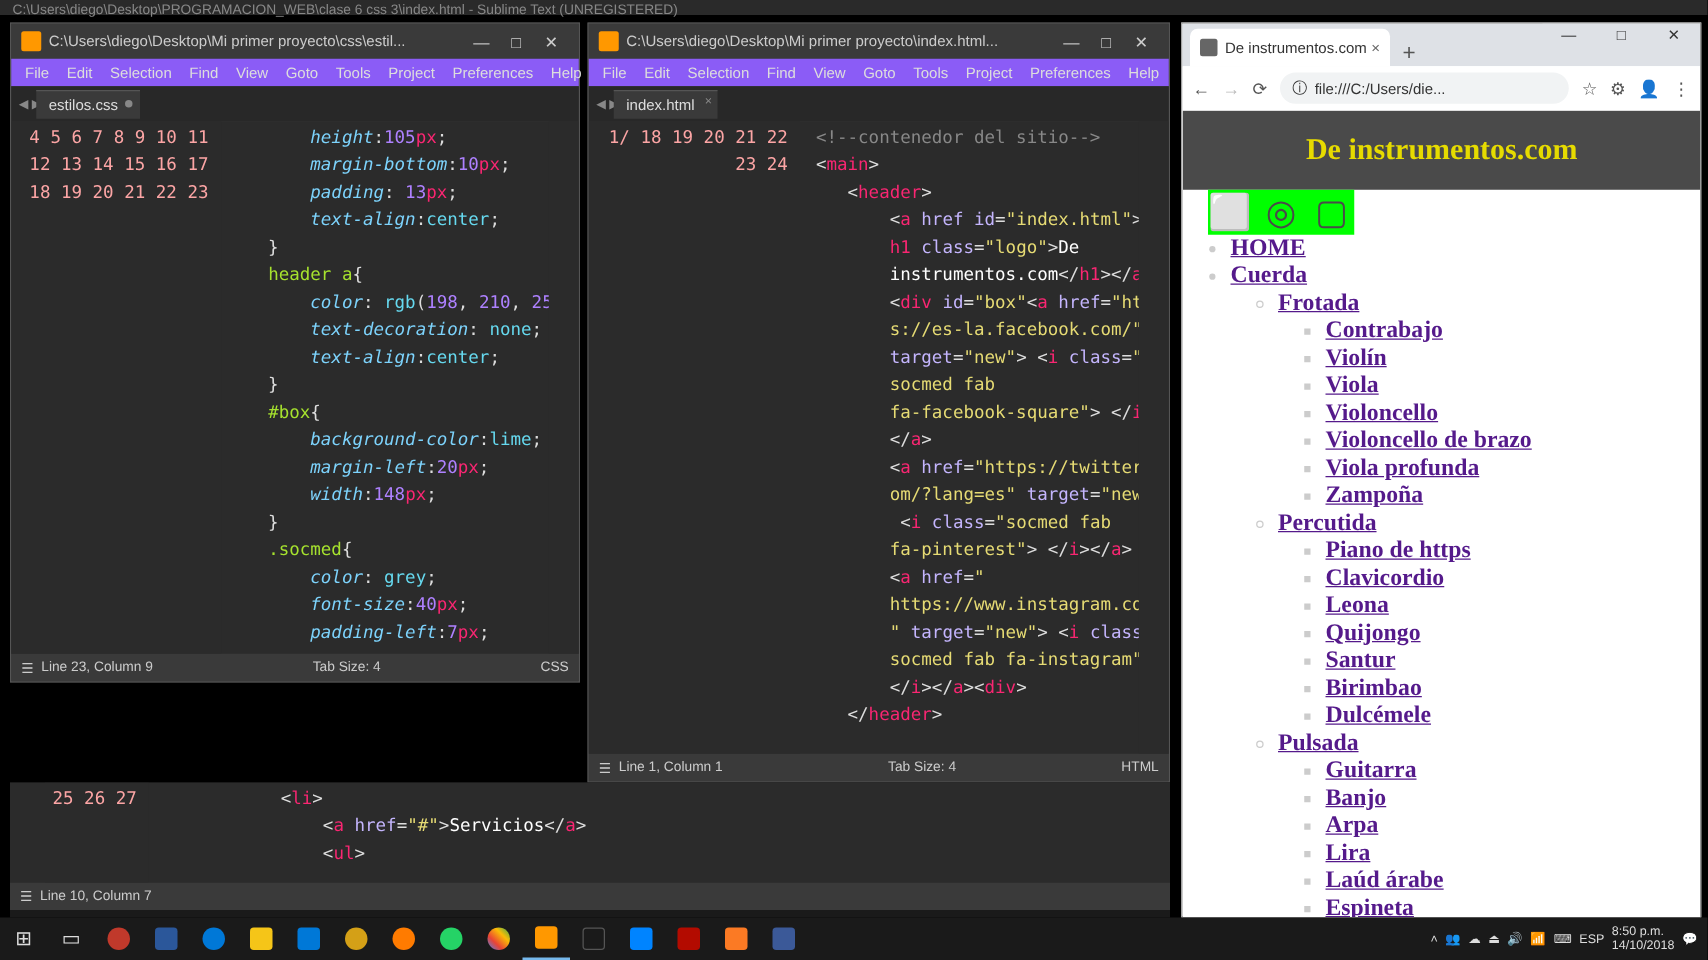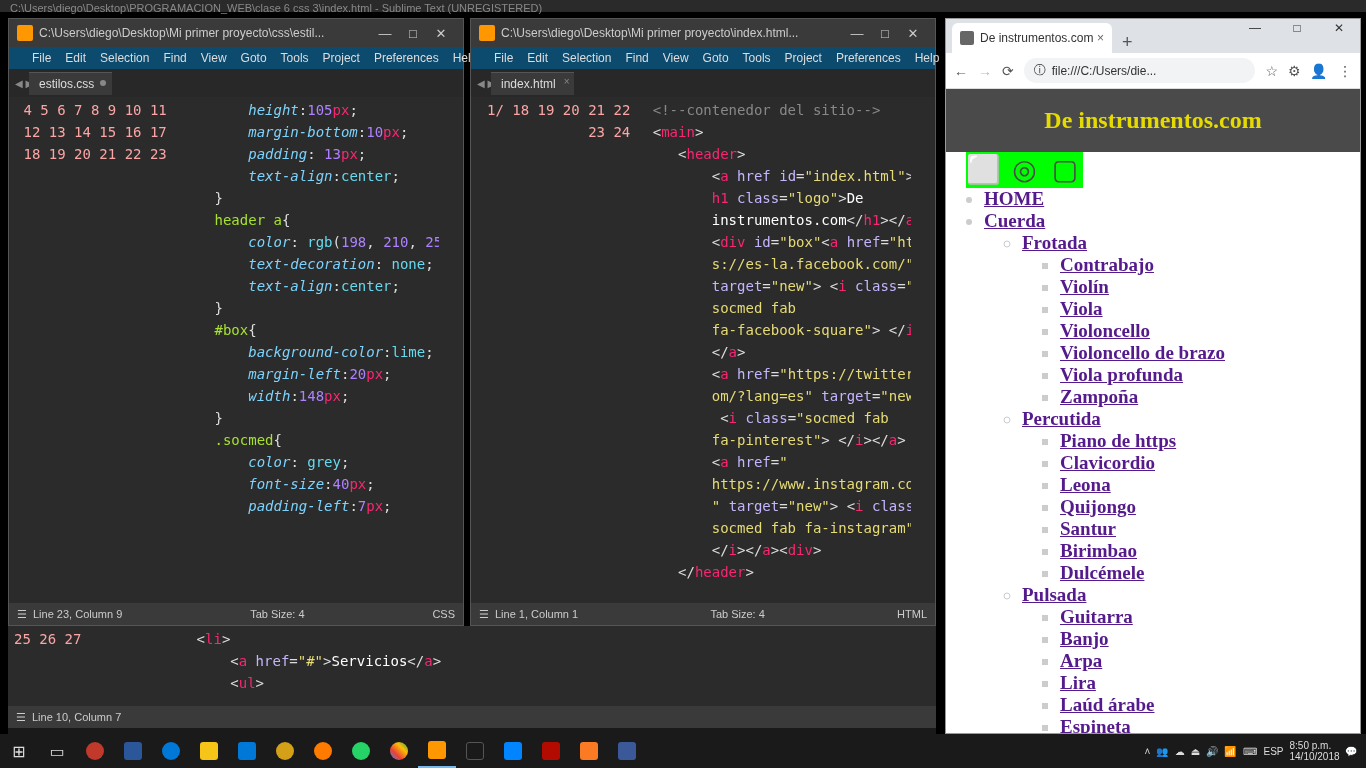--- a/index.html
+++ b/index.html
@@ -1,25 +1,25 @@
 <!DOCTYPE html>
 <html><head>
 <meta charset="utf-8">
 <style>
 * { margin: 0; padding: 0; box-sizing: border-box; }
 body { font-family: "Segoe UI", sans-serif; background: #000; width: 1366px; height: 768px; overflow: hidden; position: relative; color: #ccc; }
 .bg-window { position: absolute; left: 0; top: 0; width: 1366px; height: 12px; background: #2a2a2a; color: #888; font-size: 11px; padding: 2px 10px; }
 .sublime-win { position: absolute; background: #3a3a3a; border: 1px solid #555; display: flex; flex-direction: column; }
-.sw-left { left: 8px; top: 18px; width: 456px; height: 608px; }
+.sw-left { left: 8px; top: 18px; width: 456px; height: 528px; }
 .sw-right { left: 470px; top: 18px; width: 466px; height: 608px; }
 .sw-title { height: 28px; background: #3a3a3a; display: flex; align-items: center; padding: 0 8px; color: #ccc; font-size: 12px; }
 .sw-title .icon { width: 16px; height: 16px; background: #ff9800; margin-right: 6px; border-radius: 2px; }
 .sw-title .spacer { flex: 1; }
 .sw-title .wbtn { width: 28px; text-align: center; color: #ccc; font-size: 13px; }
-.sw-menu { height: 22px; background: #0c4a6e; display: flex; align-items: center; padding: 0 16px; font-size: 12px; color: #ddd; }
+.sw-menu { height: 22px; background: #8b5cf6; display: flex; align-items: center; padding: 0 4px; font-size: 12px; color: #ddd; }
 .sw-menu span { padding: 0 7px; }
 .sw-tabs { height: 28px; background: #282828; display: flex; align-items: center; padding-left: 20px; }
 .sw-arrows { color: #888; font-size: 10px; position: absolute; left: 6px; }
 .sw-tab { background: #3a3a3a; padding: 4px 18px 4px 10px; font-size: 12px; color: #ddd; border-top: 1px solid #555; position: relative; }
 .sw-tab .close { position: absolute; right: 4px; top: 3px; color: #888; font-size: 10px; }
 .sw-tab .dot { position: absolute; right: 6px; top: 7px; width: 6px; height: 6px; background: #888; border-radius: 50%; }
 .sw-code { flex: 1; background: #2b2b2b; display: flex; overflow: hidden; font-family: Consolas, monospace; font-size: 14px; line-height: 22px; position: relative; }
 .sw-gutter { background: #2b2b2b; color: #fca5a5; text-align: right; padding: 2px 10px 2px 6px; }
 .sw-text { padding: 2px 4px; white-space: pre; color: #ddd; }
 .sw-minimap { position: absolute; right: 0; top: 0; width: 24px; height: 100%; background: #2b2b2b; }
@@ -30,21 +30,21 @@
 .c-unit { color: #f92672; }
 .c-sel { color: #a6e22e; }
 .c-tag { color: #f92672; }
 .c-attr { color: #c4b5fd; }
 .c-str { color: #e6db74; }
 .c-fn { color: #66d9ef; }
 .c-cm { color: #888; }
 .c-txt { color: #fff; }
 
 .third-win { position: absolute; left: 8px; top: 626px; width: 928px; height: 108px; background: #1a1a1a; }
-.tw-code { background: #2b2b2b; display: flex; font-family: Consolas, monospace; font-size: 14px; line-height: 22px; height: 80px; overflow: hidden; }
+.tw-code { background: #2b2b2b; display: flex; font-family: Consolas, monospace; font-size: 14px; line-height: 22px; height: 80px; overflow: hidden; padding-left: 28px; }
 .tw-status { height: 22px; background: #3a3a3a; display: flex; align-items: center; font-size: 11px; color: #ccc; padding: 0 8px; }
 
 .chrome-win { position: absolute; left: 945px; top: 18px; width: 416px; height: 716px; background: #fff; border: 1px solid #999; display: flex; flex-direction: column; }
 .ch-sysbtn { position: absolute; right: 0; top: 0; display: flex; background: #dee1e6; }
 .ch-sysbtn div { width: 42px; height: 20px; text-align: center; font-size: 12px; color: #333; line-height: 18px; }
 .ch-tabs { height: 34px; background: #dee1e6; display: flex; align-items: flex-end; padding-left: 6px; }
 .ch-tab { background: #fff; height: 30px; width: 160px; border-radius: 6px 6px 0 0; display: flex; align-items: center; padding: 0 8px; font-size: 12px; color: #333; }
 .ch-tab .fav { width: 14px; height: 14px; background: #666; margin-right: 6px; border-radius: 2px; }
 .ch-tab .tclose { margin-left: auto; color: #666; }
 .ch-newtab { color: #555; font-size: 18px; padding: 0 10px; }

